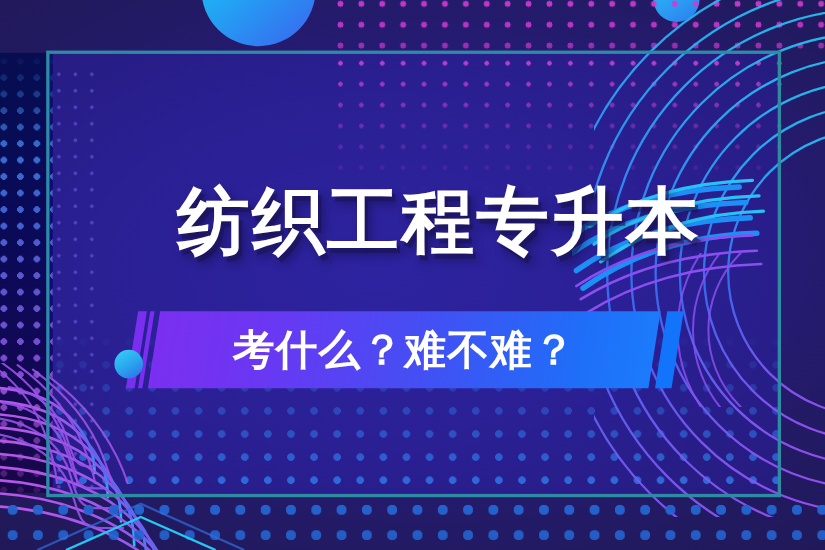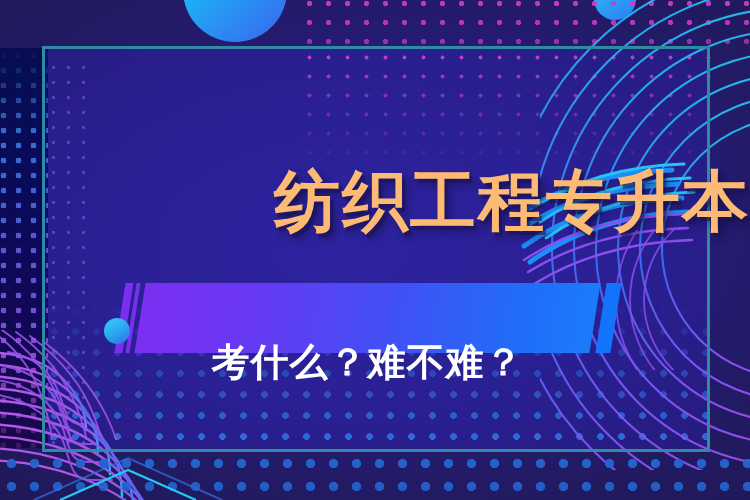--- a/index.html
+++ b/index.html
@@ -120,25 +120,25 @@
     box-sizing: border-box;
     pointer-events: none;
   }
 
   
   .title {
     position: absolute;
     left: 0;
     right: 0;
     top: 168px;
-    text-align: right;
+    text-align: center;
     font-size: 66px;
     font-weight: bold;
     letter-spacing: 2px;
-    color: #fdba74;
+    color: #ffffff;
     line-height: 1;
     white-space: nowrap;
     text-shadow:
       3px 4px 0 rgba(25,18,80,.55),
       5px 6px 9px rgba(12,8,45,.45);
     padding-left: 48px;
   }
 
   
   .banner-wrap {
@@ -169,21 +169,20 @@
     width: 455px;
     height: 70px;
     display: flex;
     align-items: center;
     justify-content: center;
     font-size: 38px;
     font-weight: bold;
     color: #ffffff;
     letter-spacing: 1px;
     white-space: nowrap;
-    margin-top: 44px;
   }
 
   
   .ball-small {
     position: absolute;
     left: 104px;
     top: 318px;
     width: 26px;
     height: 26px;
     border-radius: 50%;

